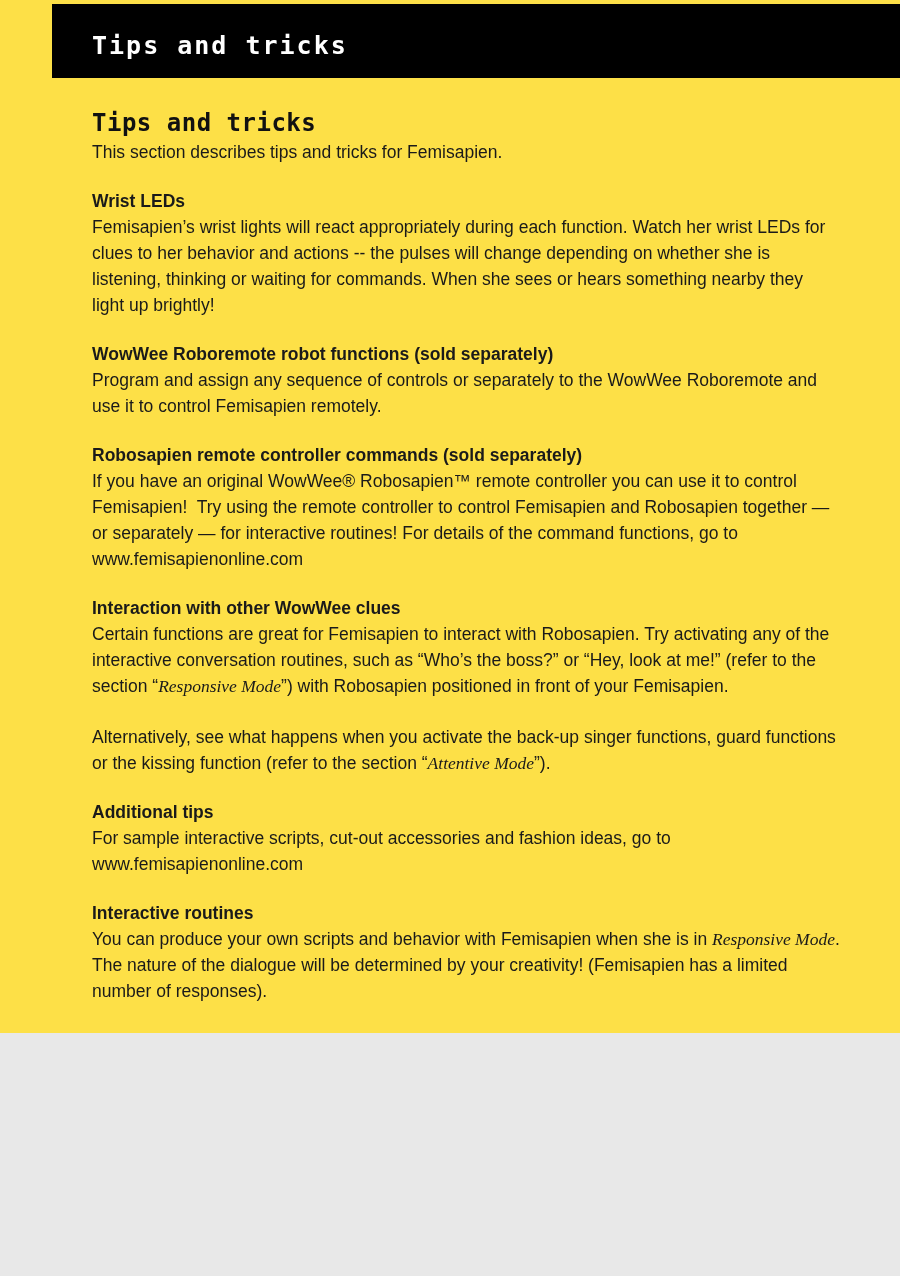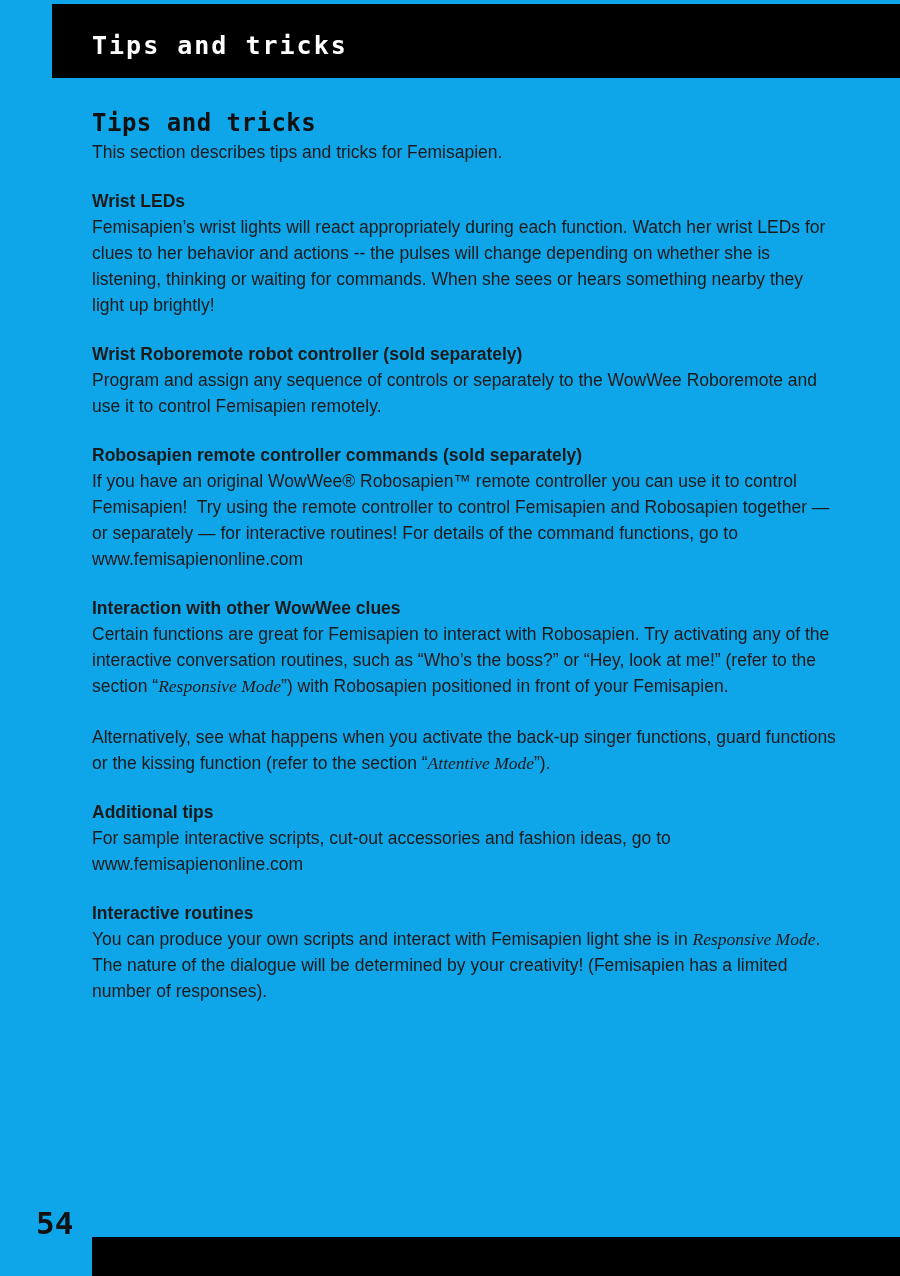--- a/index.html
+++ b/index.html
@@ -1,20 +1,20 @@
 <!DOCTYPE html>
 <html><head>
 <meta charset="utf-8">
 <style>
   html, body { margin: 0; padding: 0; background: #e8e8e8; }
   .page {
     position: relative;
     width: 900px;
-    height: 1276px;
-    background: #0ea5e9;
+    height: 1033px;
+    background: #fde047;
     overflow: hidden;
     font-family: "Liberation Sans", sans-serif;
   }
 
   
   .top-bar {
     position: absolute;
     left: 52px; right: 0; top: 4px; height: 74px;
     background: #000000;
     display: flex;
@@ -92,41 +92,41 @@
 
   <main class="body">
     <h1 class="page-title">Tips and tricks</h1>
     <p class="intro">This section describes tips and tricks for Femisapien.</p>
     <div id="sections">
         <section class="section">
           <h2 class="section-heading">Wrist LEDs</h2>
           <p class="para"><span>Femisapien’s wrist lights will react appropriately during each function. Watch her wrist LEDs for clues to her behavior and actions -- the pulses will change depending on whether she is listening, thinking or waiting for commands. When she sees or hears something nearby they light up brightly!</span></p>
         </section>
         <section class="section">
-          <h2 class="section-heading">Wrist Roboremote robot controller (sold separately)</h2>
+          <h2 class="section-heading">WowWee Roboremote robot functions (sold separately)</h2>
           <p class="para"><span>Program and assign any sequence of controls or separately to the WowWee Roboremote and use it to control Femisapien remotely.</span></p>
         </section>
         <section class="section">
           <h2 class="section-heading">Robosapien remote controller commands (sold separately)</h2>
           <p class="para"><span>If you have an original WowWee® Robosapien™ remote controller you can use it to control Femisapien!  Try using the remote controller to control Femisapien and Robosapien together — or separately — for interactive routines! For details of the command functions, go to
 </span><span class="bd">www.femisapienonline.com</span></p>
         </section>
         <section class="section">
           <h2 class="section-heading">Interaction with other WowWee clues</h2>
           <p class="para"><span>Certain functions are great for Femisapien to interact with Robosapien. Try activating any of the interactive conversation routines, such as “Who’s the boss?” or “Hey, look at me!” (refer to the section “</span><span class="it">Responsive Mode</span><span>”) with Robosapien positioned in front of your Femisapien.</span></p>
           <p class="para"><span>Alternatively, see what happens when you activate the back-up singer functions, guard functions or the kissing function (refer to the section “</span><span class="it">Attentive Mode</span><span>”).</span></p>
         </section>
         <section class="section">
           <h2 class="section-heading">Additional tips</h2>
           <p class="para"><span>For sample interactive scripts, cut-out accessories and fashion ideas, go to
 </span><span class="bd">www.femisapienonline.com</span></p>
         </section>
         <section class="section">
           <h2 class="section-heading">Interactive routines</h2>
-          <p class="para"><span>You can produce your own scripts and interact with Femisapien light she is in </span><span class="it">Responsive Mode</span><span>. The nature of the dialogue will be determined by your creativity! (Femisapien has a limited number of responses).</span></p>
+          <p class="para"><span>You can produce your own scripts and behavior with Femisapien when she is in </span><span class="it">Responsive Mode</span><span>. The nature of the dialogue will be determined by your creativity! (Femisapien has a limited number of responses).</span></p>
         </section>
       </div>
   </main>
 
   <div class="page-number">54</div>
 
   <div class="bottom-bar"></div>
 
 </div>
 

